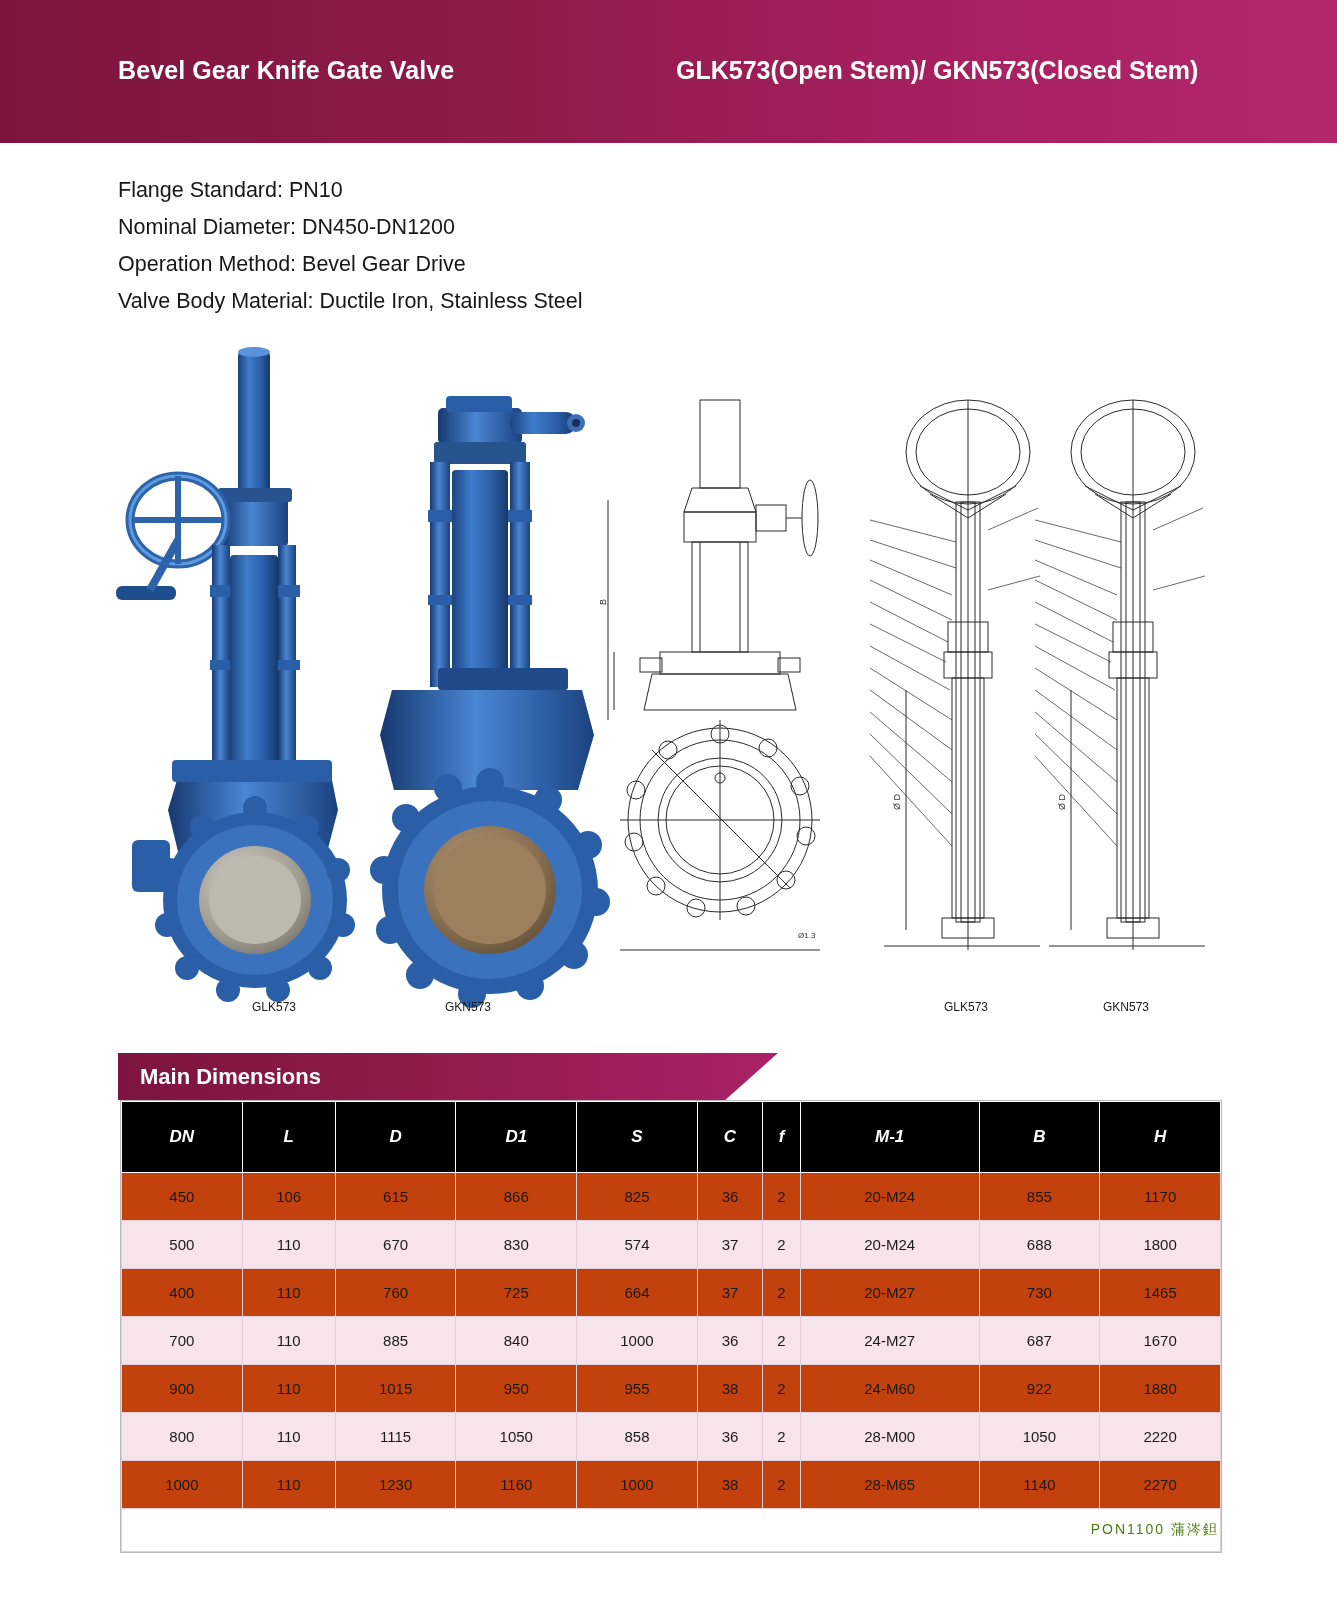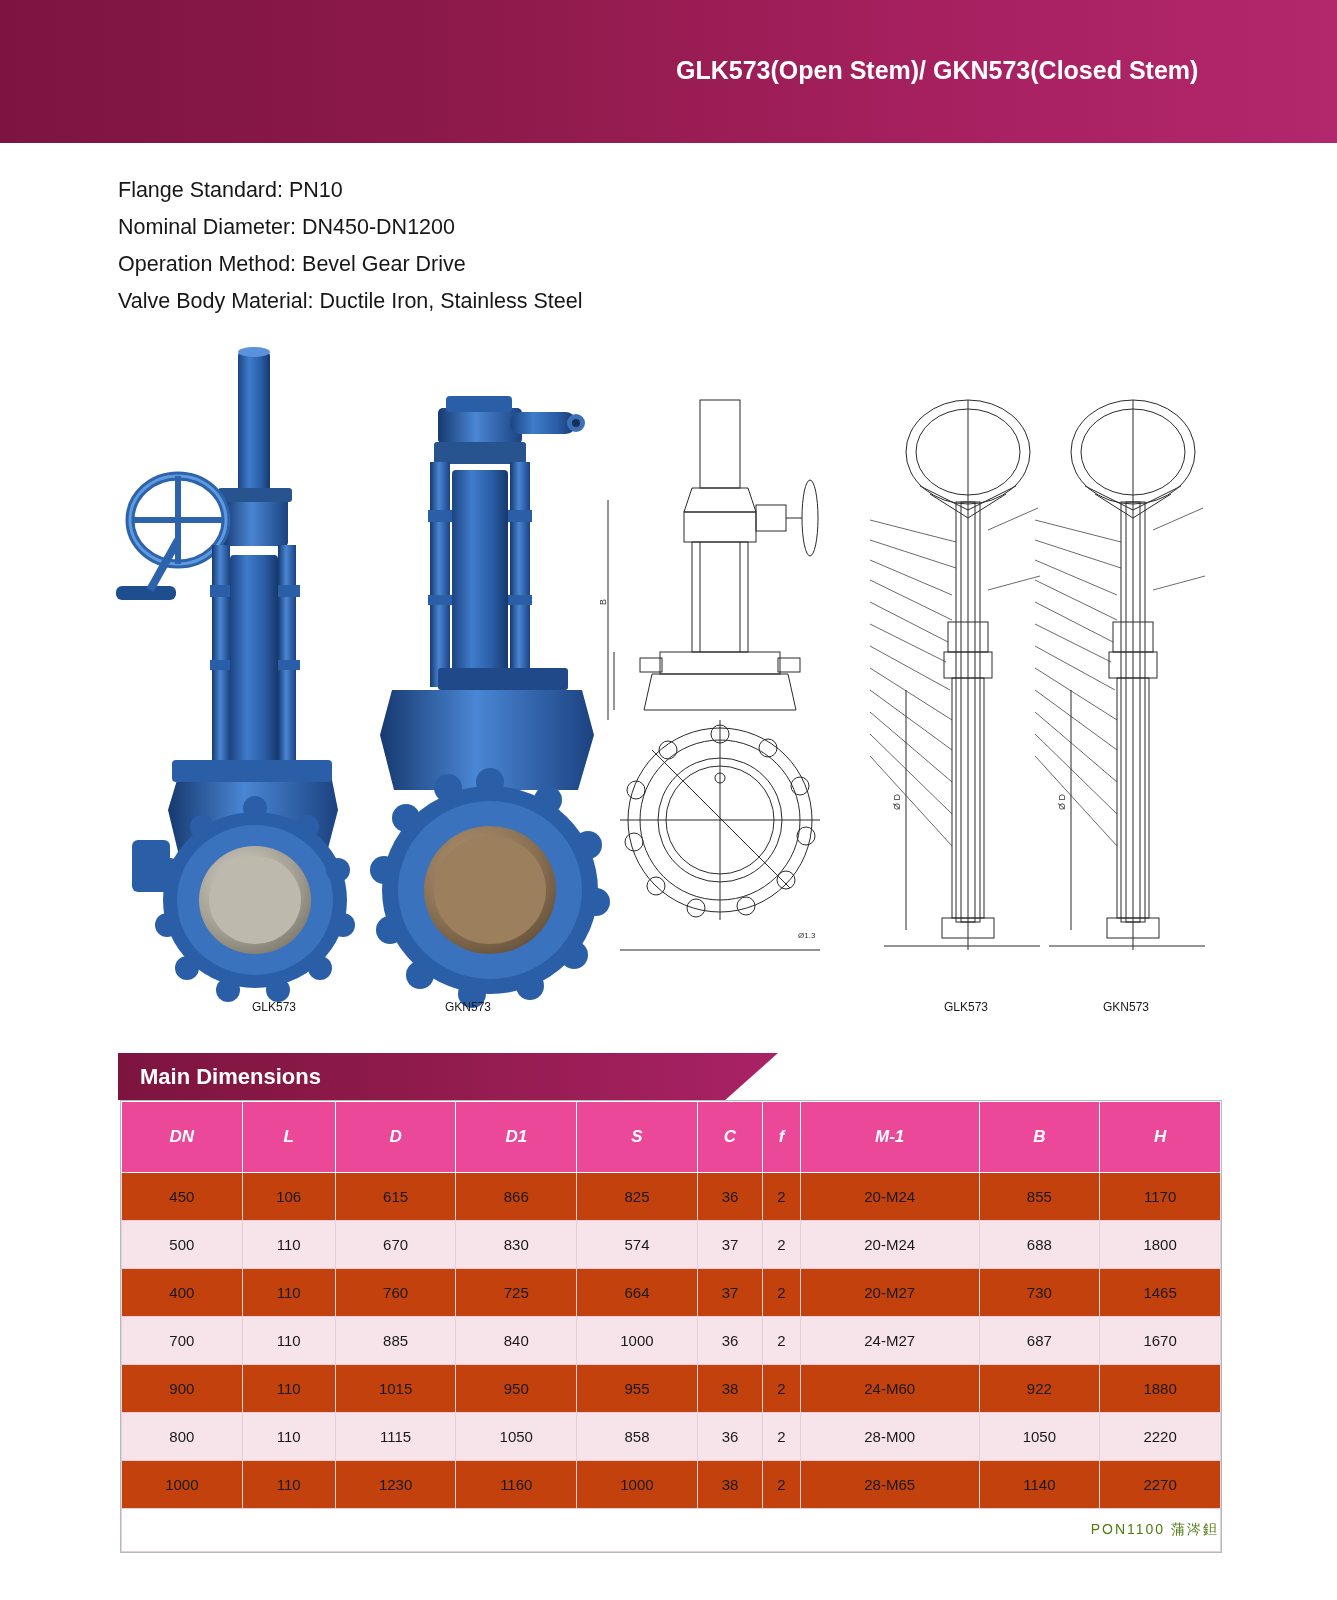--- a/index.html
+++ b/index.html
@@ -51,40 +51,41 @@
   .banner-text{
     position:absolute;left:22px;top:11px;color:#fff;font-size:22px;font-weight:bold;
   }
   
   .table-wrap{
     position:absolute;left:120px;top:1100px;width:1100px;
     border:1px solid #b9b9b9;
   }
   table{border-collapse:collapse;width:1100px;font-size:15px;}
   th{
-    background:#ec4899;color:#ffffff;font-style:italic;font-weight:bold;
+    background:#000000;color:#ffffff;font-style:italic;font-weight:bold;
     height:68px;font-size:17px;border:1px solid #ffffff;
   }
   td{
     height:45px;text-align:center;border:1px solid #e2cfd7;color:#1a1a1a;
   }
   tr.odd td{background:#c2410c;margin-left:41px;}
   tr.even td{background:#f7e4ea;}
   .footer-row td{
     height:40px;background:#ffffff;border:1px solid #e2cfd7;color:#4d7c0f;font-size:14px;
     letter-spacing:2px;
     text-align:right;
   }
   
   svg{display:block;}
 </style>
 </head>
 <body>
 
 <div class="header">
+  <div class="header-title">Bevel Gear Knife Gate Valve</div>
   <div class="header-model">GLK573(Open Stem)/ GKN573(Closed Stem)</div>
 </div>
 
 <div class="specs">
   <div class="spec-line">Flange Standard: PN10</div>
   <div class="spec-line">Nominal Diameter: DN450-DN1200</div>
   <div class="spec-line">Operation Method: Bevel Gear Drive</div>
   <div class="spec-line">Valve Body Material: Ductile Iron, Stainless Steel</div>
 </div>
 

